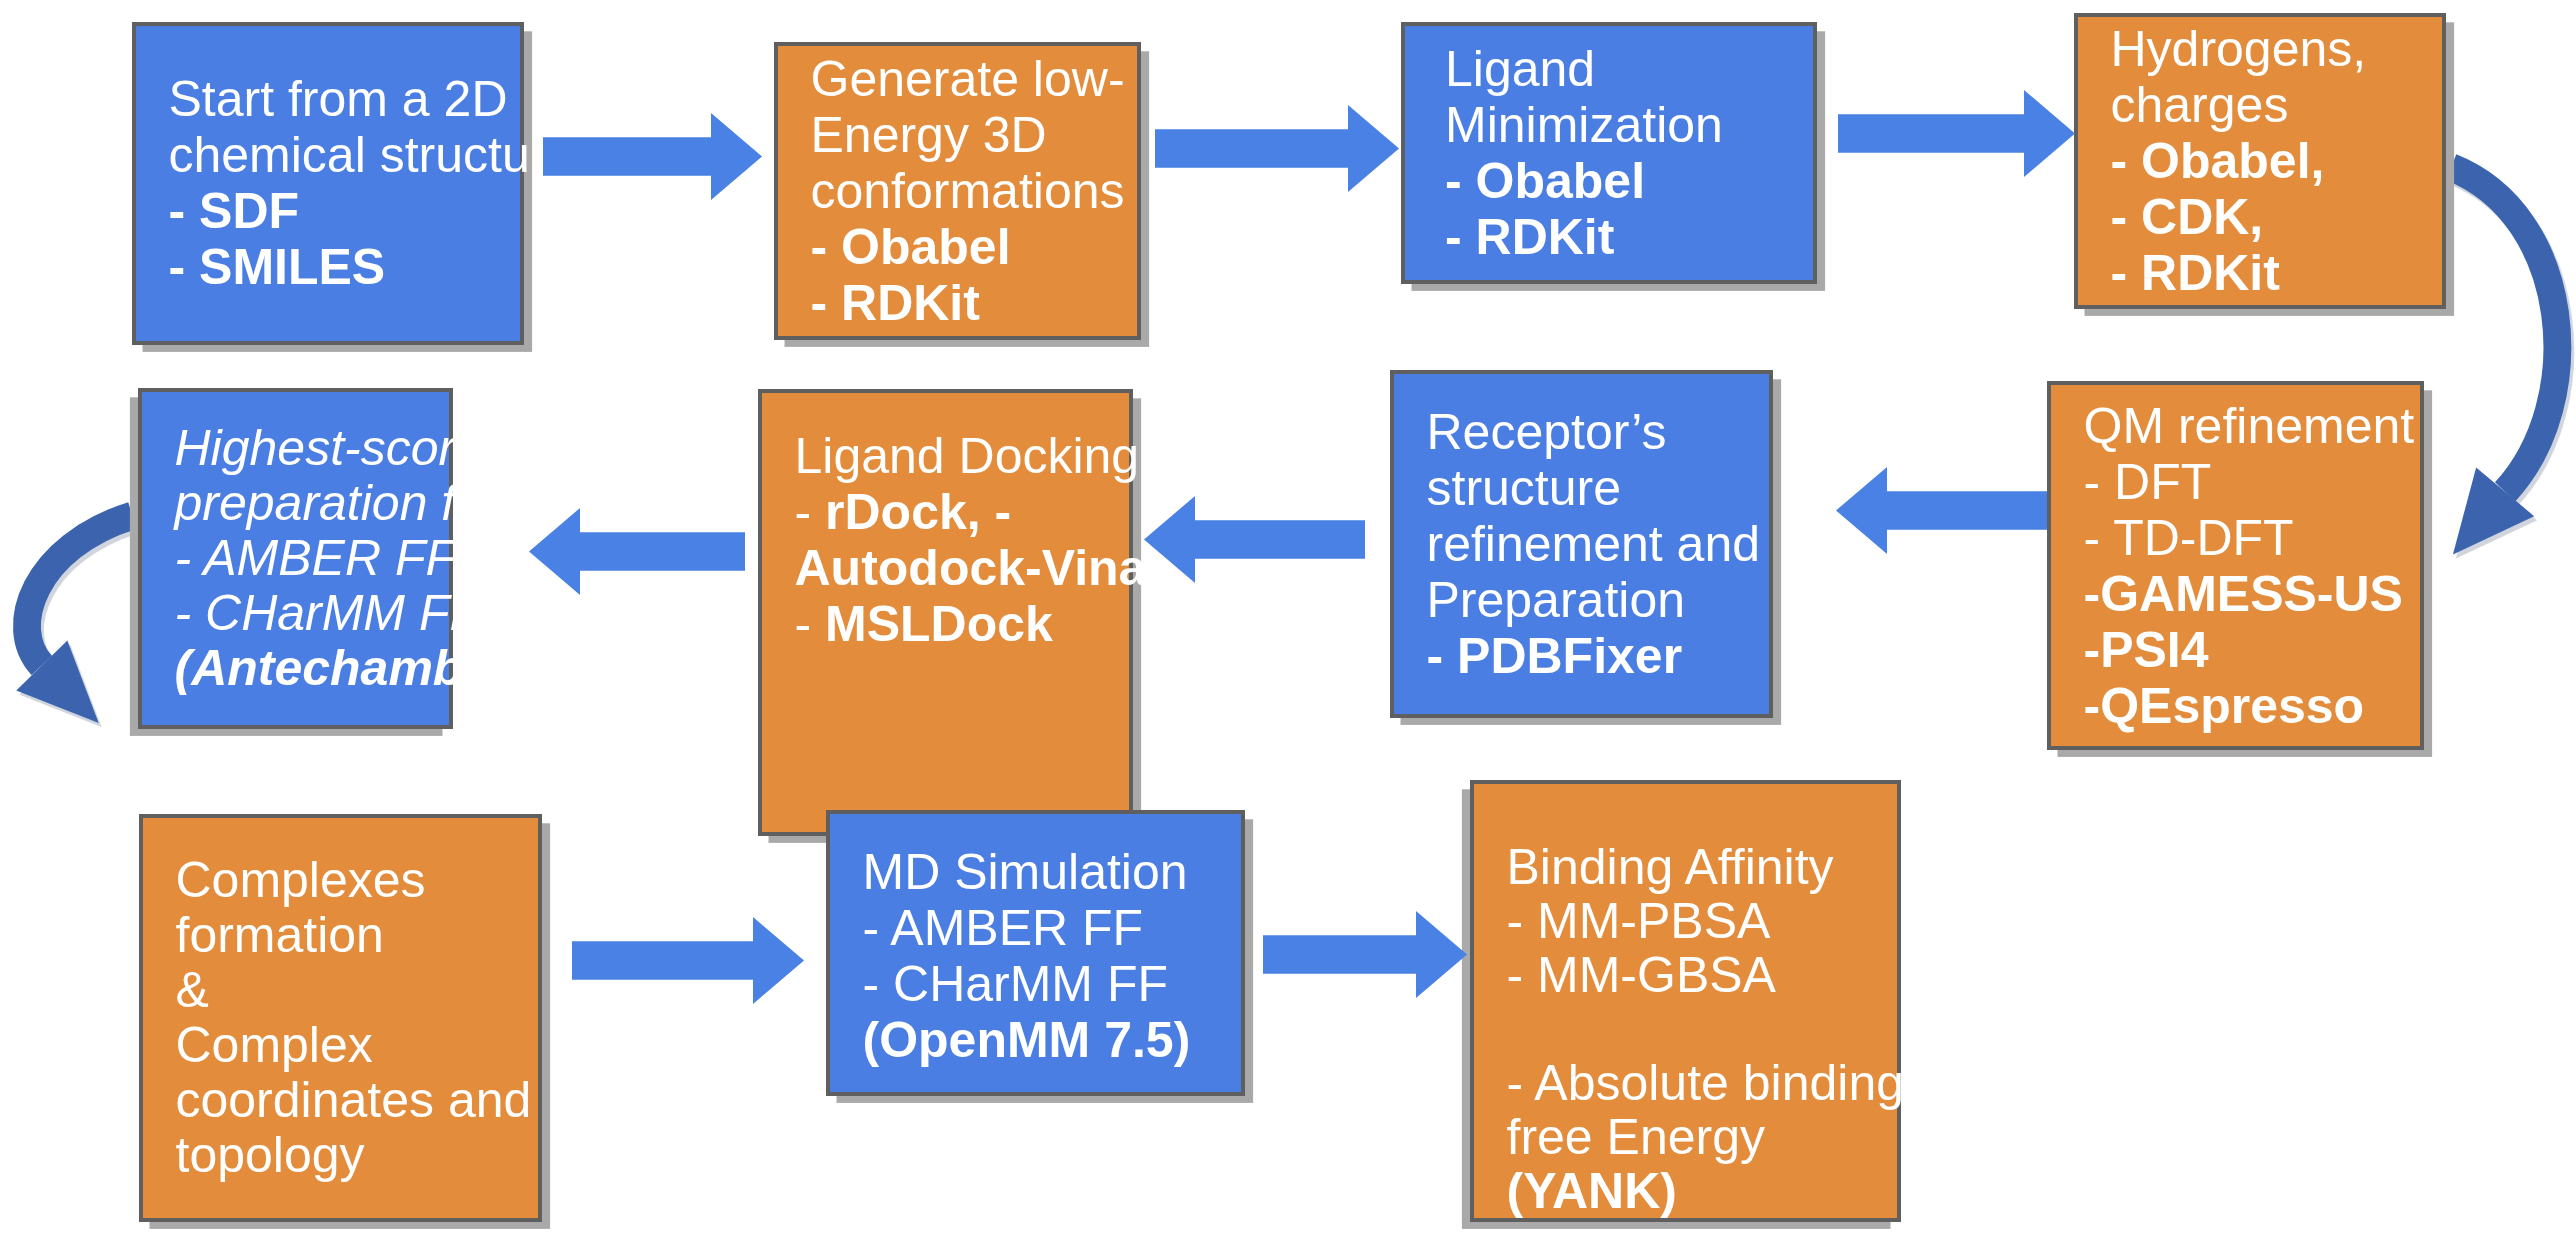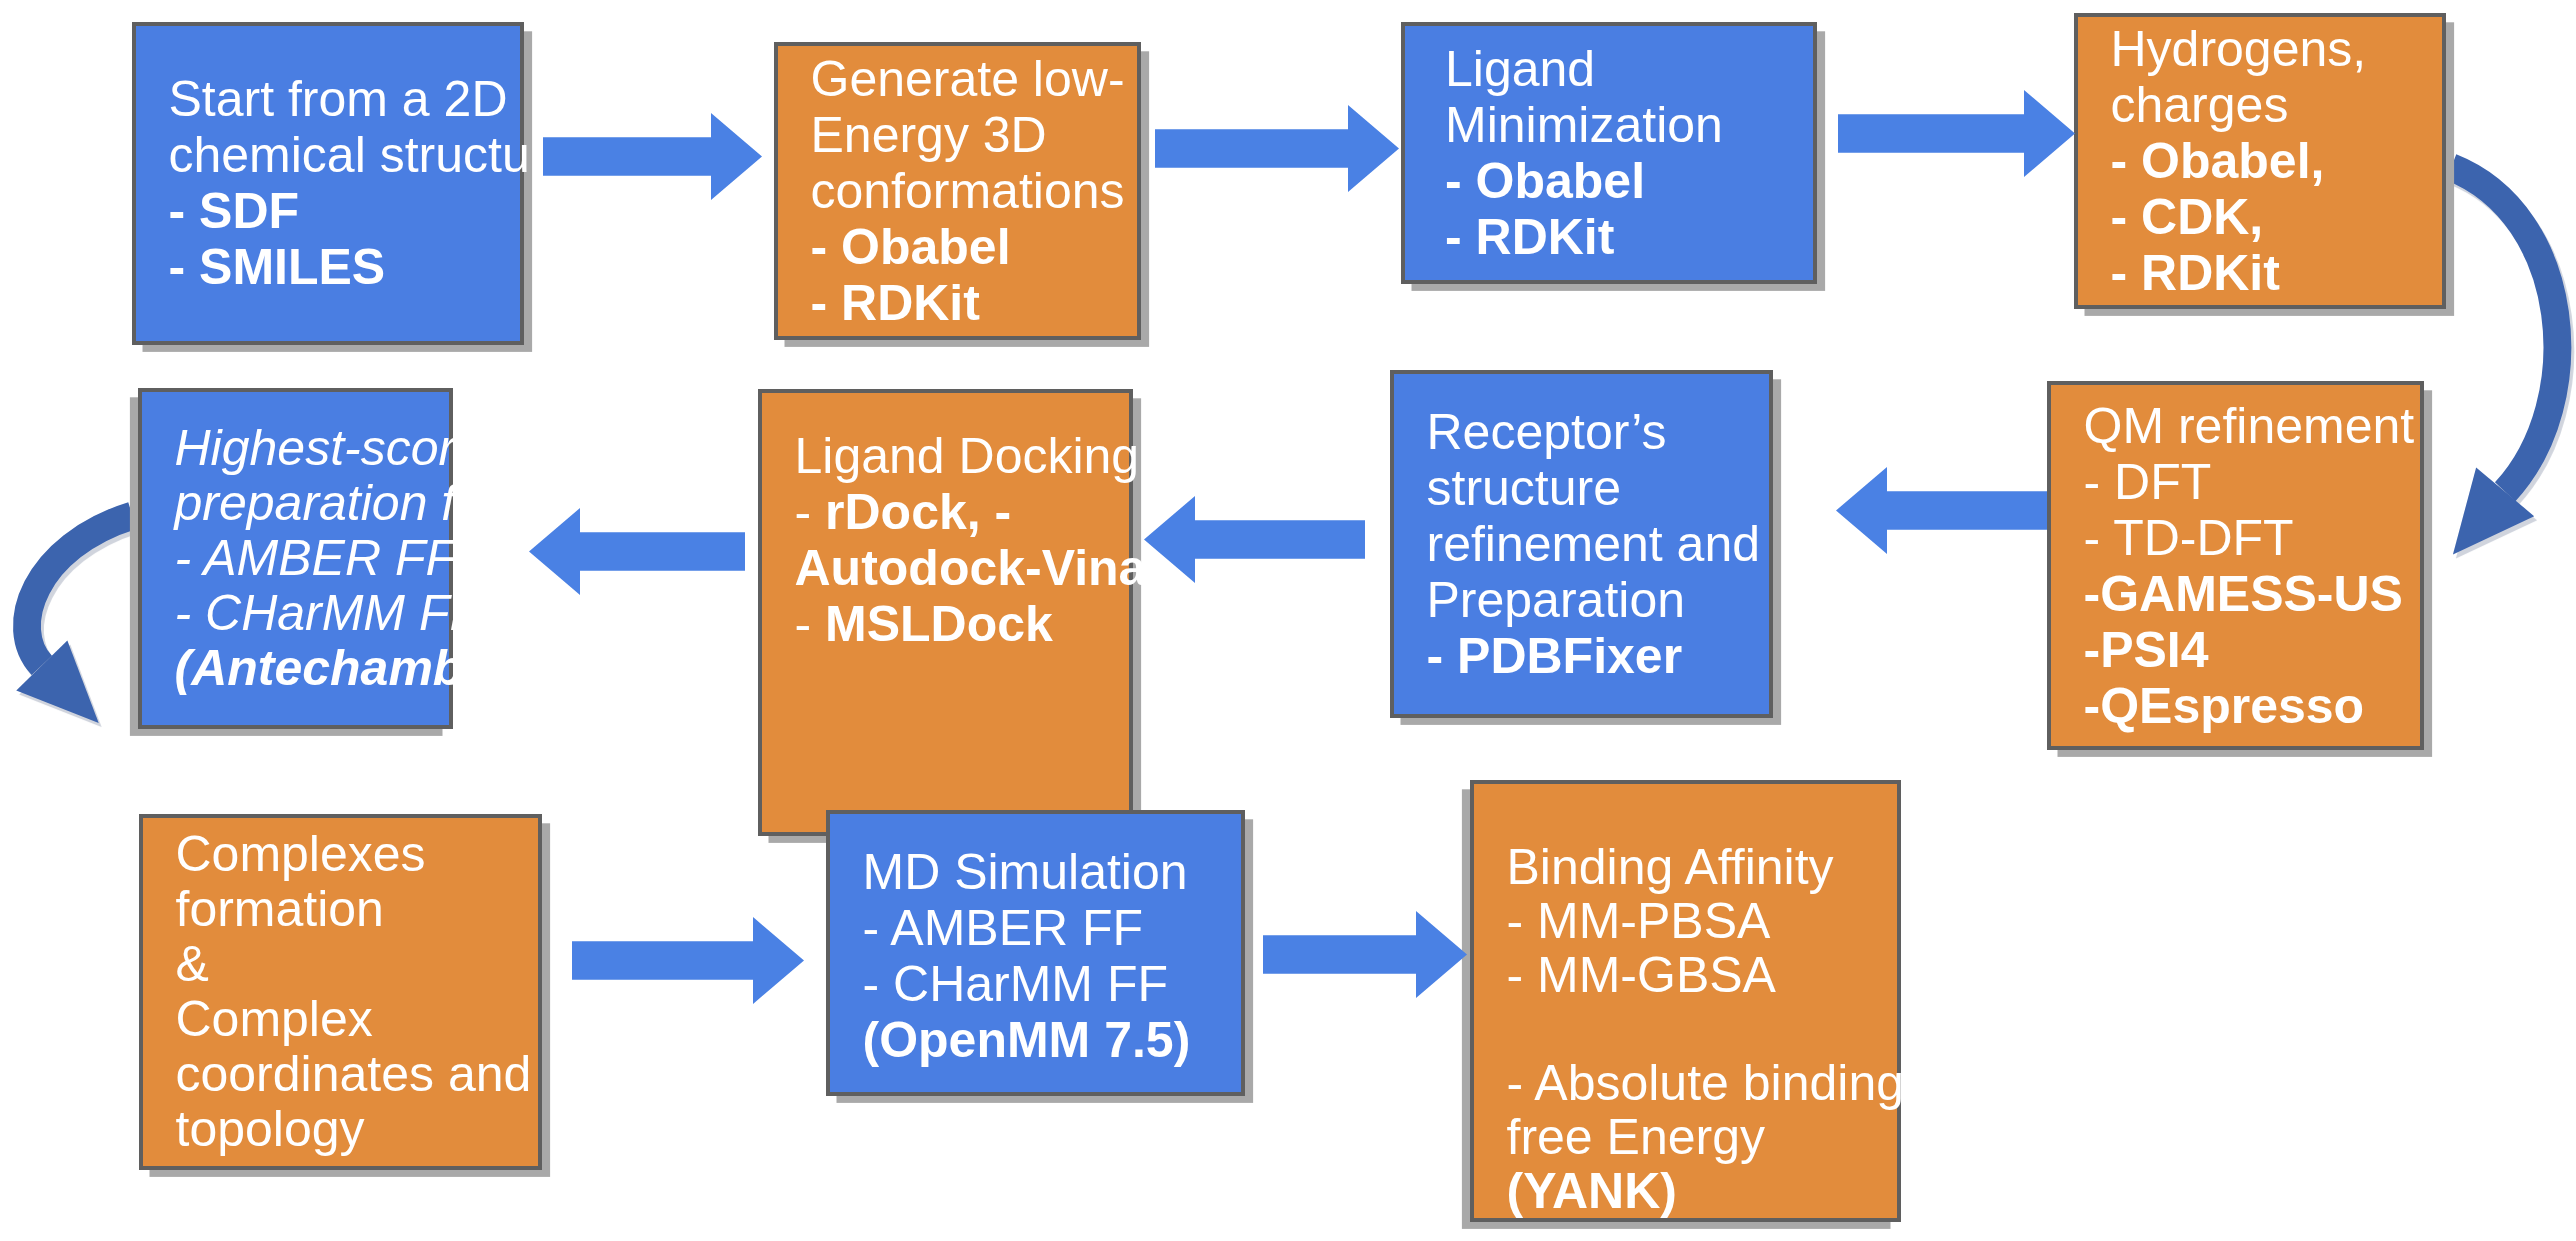--- a/index.html
+++ b/index.html
@@ -26,21 +26,21 @@
   .b{font-weight:bold;}
 
   #box1 {left:132px;  top:21.5px;   width:392px; height:323px;}
   #box2 {left:774px; top:42px;   width:367px; height:298px;}
   #box3 {left:1401px; top:21.5px;   width:416px; height:262px;padding-left:40px;}
   #box4 {left:2074px; top:13.4px;   width:372px; height:296px;}
   #box5 {left:2047px; top:381px;  width:377px; height:369px;}
   #box6 {left:1390px; top:370px;  width:383px; height:348px;}
   #box7 {left:758px; top:389px;  width:375px; height:447px; justify-content:flex-start; padding-top:35px;}
   #box8 {left:138px;  top:388px;  width:315px; height:341px; line-height:55px; box-shadow:-9.3px 8.1px 0 -1.2px var(--shadow);font-style:italic;}
-  #box9 {left:139px;  top:814px; width:403px; height:356px; line-height:55px;}
+  #box9 {left:139px;  top:814px; width:403px; height:408px; line-height:55px;}
   #box10{left:826px; top:810px; width:419px; height:286px; justify-content:flex-start; padding-top:30px;}
   #box11{left:1470px; top:780px; width:431px; height:442px; line-height:54px; justify-content:flex-end; padding-top:17.4px; box-shadow:-9.3px 8.1px 0 -1.2px var(--shadow);}
 
   .barrow{
     position:absolute; height:87px; background:var(--arrow);
     filter:drop-shadow(0 5.2px 0 rgba(125,125,125,0.65));
   }
   .barrow.right{clip-path:polygon(0 28%,calc(100% - 51px) 28%,calc(100% - 51px) 0,100% 50%,calc(100% - 51px) 100%,calc(100% - 51px) 72%,0 72%);}
   .barrow.left {clip-path:polygon(100% 28%,51px 28%,51px 0,0 50%,51px 100%,51px 72%,100% 72%);}
 

